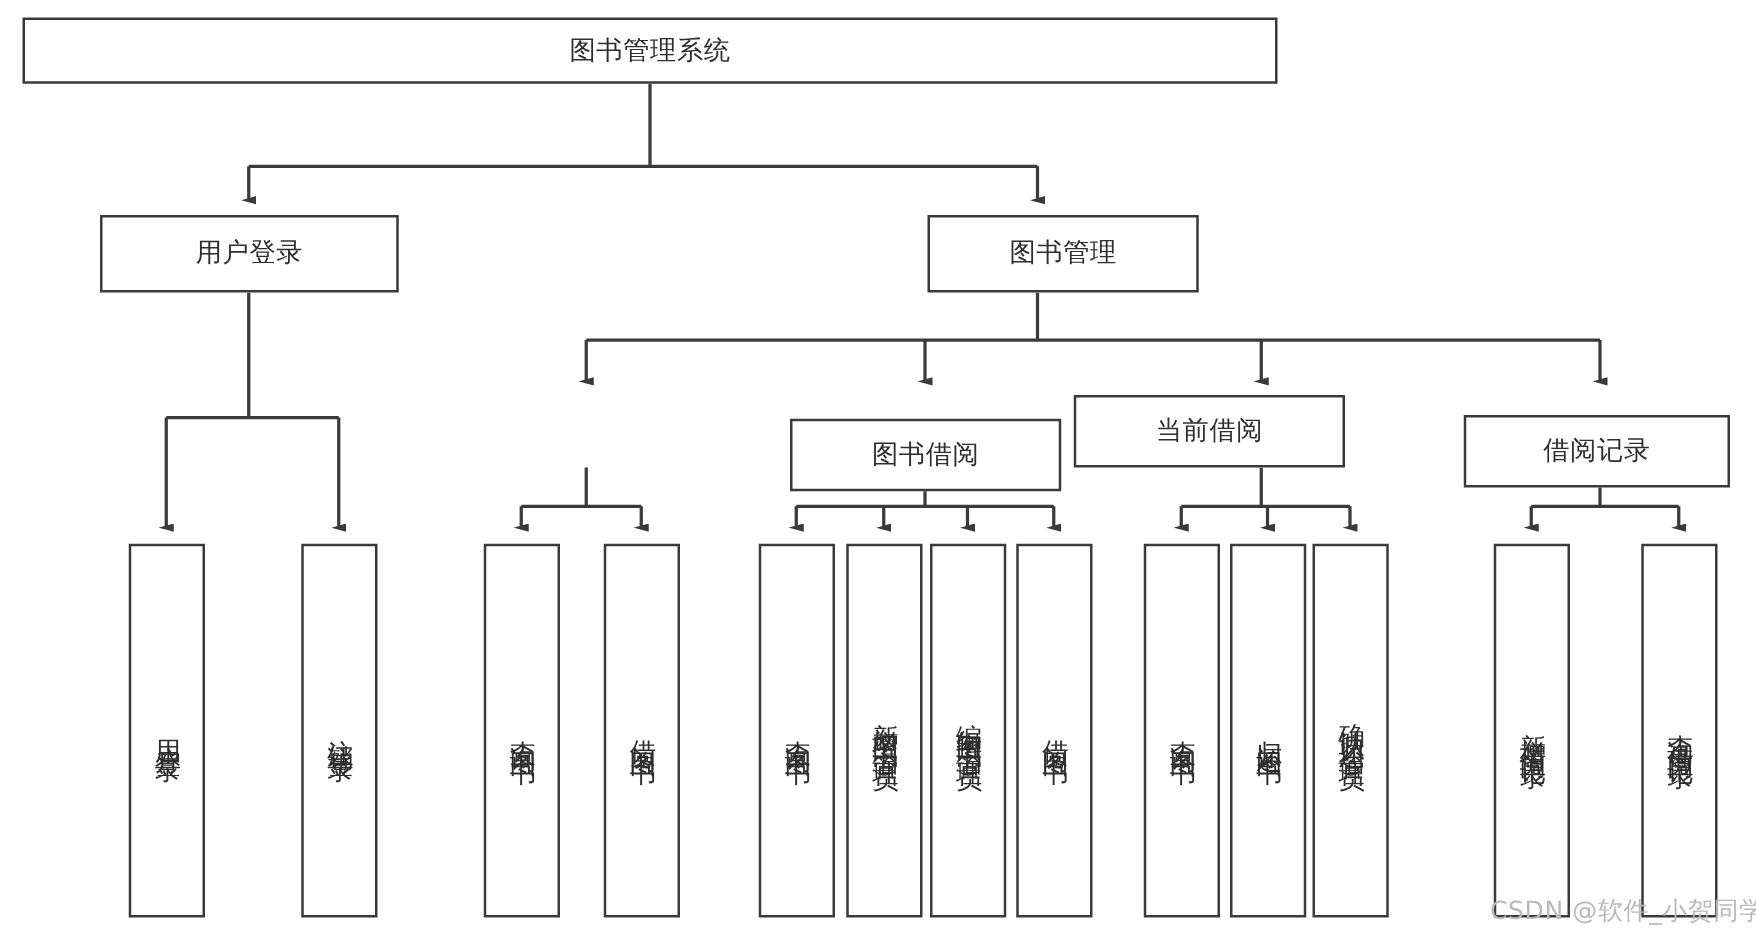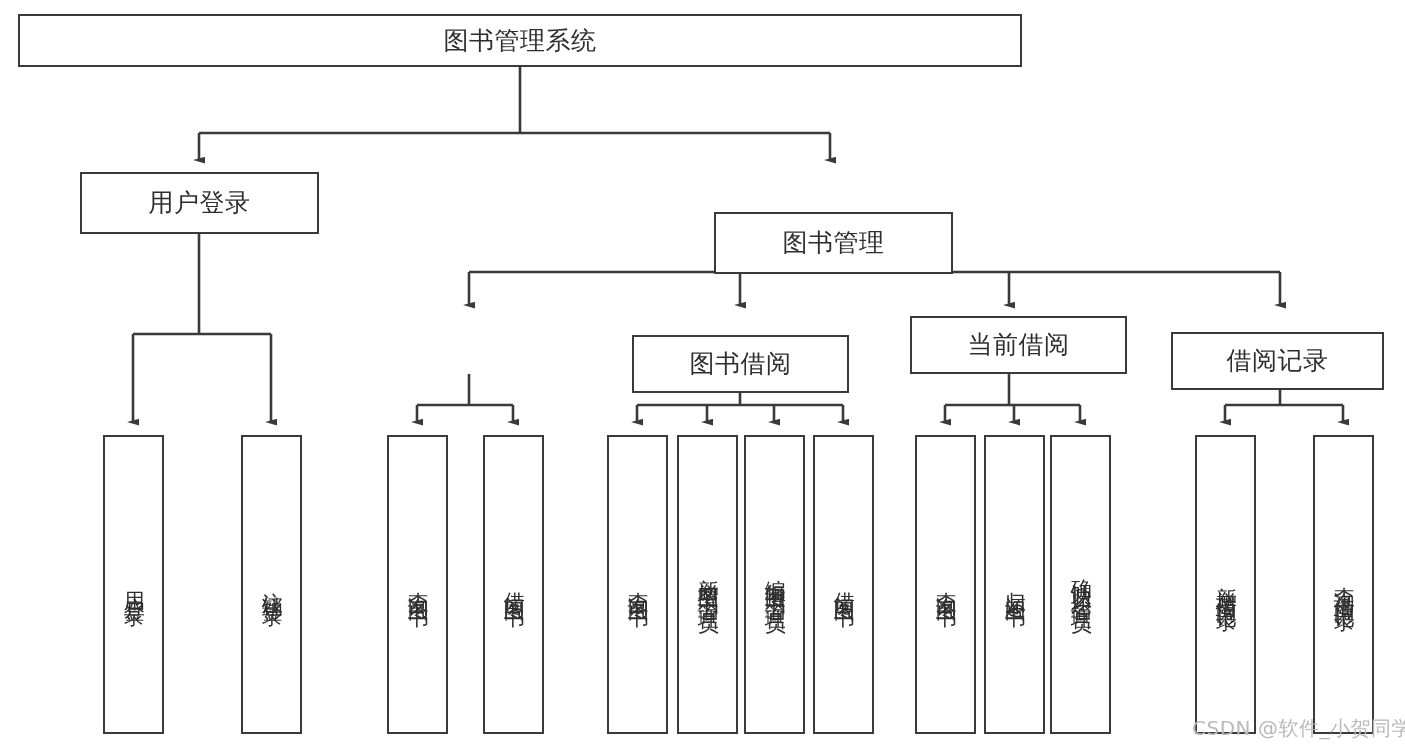--- a/index.html
+++ b/index.html
@@ -31,21 +31,21 @@
     border: 2.5px solid #3a3a3a;
     background: #ffffff;
     display: flex;
     align-items: center;
     justify-content: center;
     color: #2e2e2e;
     line-height: 1.12;
     text-align: center;
   }
   .node.horiz {
-    font-size: 25px;
+    font-size: 21px;
     letter-spacing: 0.5px;
   }
   .node.vert {
     writing-mode: vertical-rl;
     text-orientation: upright;
     font-size: 21px;
     letter-spacing: 5px;
     padding-top: 4px;
     padding-bottom: 4px;
   }
@@ -119,28 +119,28 @@
     </g>
   </svg>
 
   <div class="node horiz" style="left:18px; top:14px; width:1004px; height:53px;">
     <span>图书管理系统</span>
   </div>
 
   <div class="node horiz" style="left:80px; top:172px; width:239px; height:62px;">
     <span>用户登录</span>
   </div>
-  <div class="node horiz" style="left:714px; top:172px; width:239px; height:62px;margin-top:40px;">
+  <div class="node horiz" style="left:742px; top:172px; width:217px; height:62px;">
     <span>图书管理</span>
   </div>
 
   <div class="node horiz" style="left:632px; top:316px; width:217px; height:58px;margin-top:19px;">
     <span>图书借阅</span>
   </div>
-  <div class="node horiz" style="left:910px; top:316px; width:217px; height:58px;">
+  <div class="node horiz" style="left:859px; top:316px; width:217px; height:58px;">
     <span>当前借阅</span>
   </div>
   <div class="node horiz" style="left:1171px; top:332px; width:213px; height:58px;">
     <span>借阅记录</span>
   </div>
 
   <div class="node vert" style="left:103px; top:435px; width:61px; height:299px;">
     <span class="vtext">用户登录</span>
   </div>
   <div class="node vert" style="left:241px; top:435px; width:61px; height:299px;">

